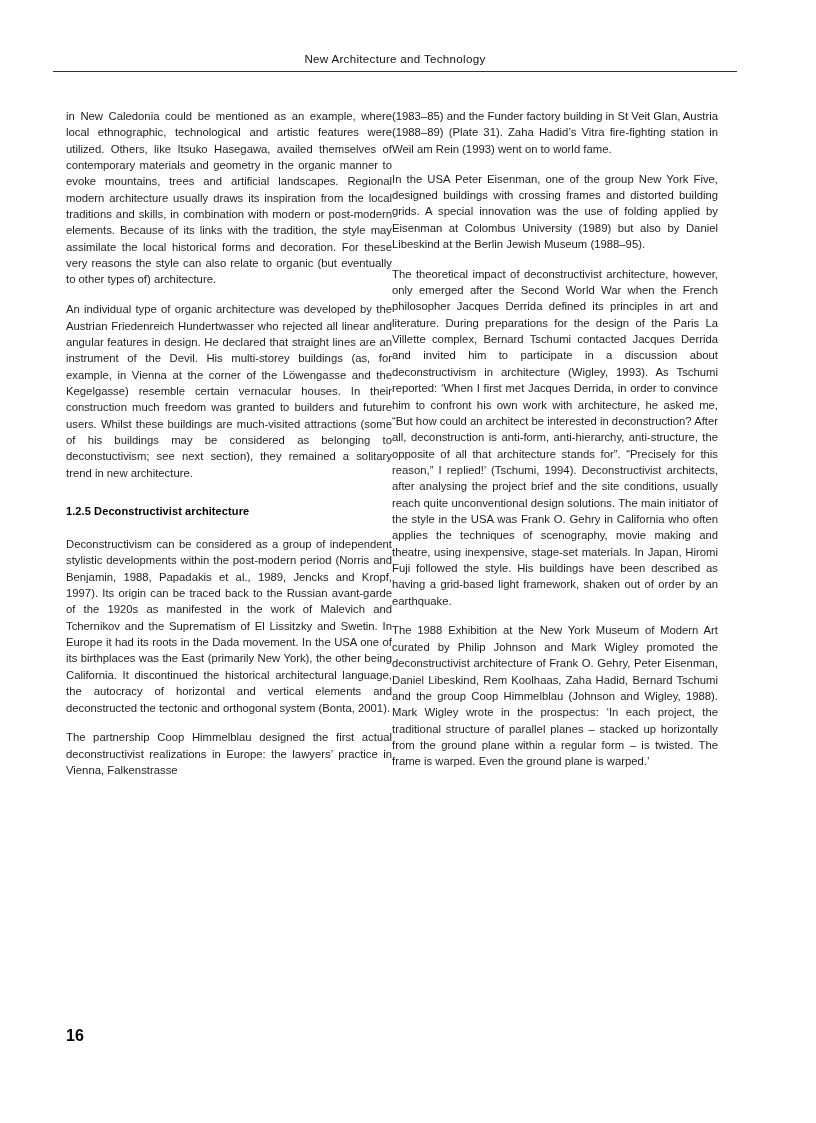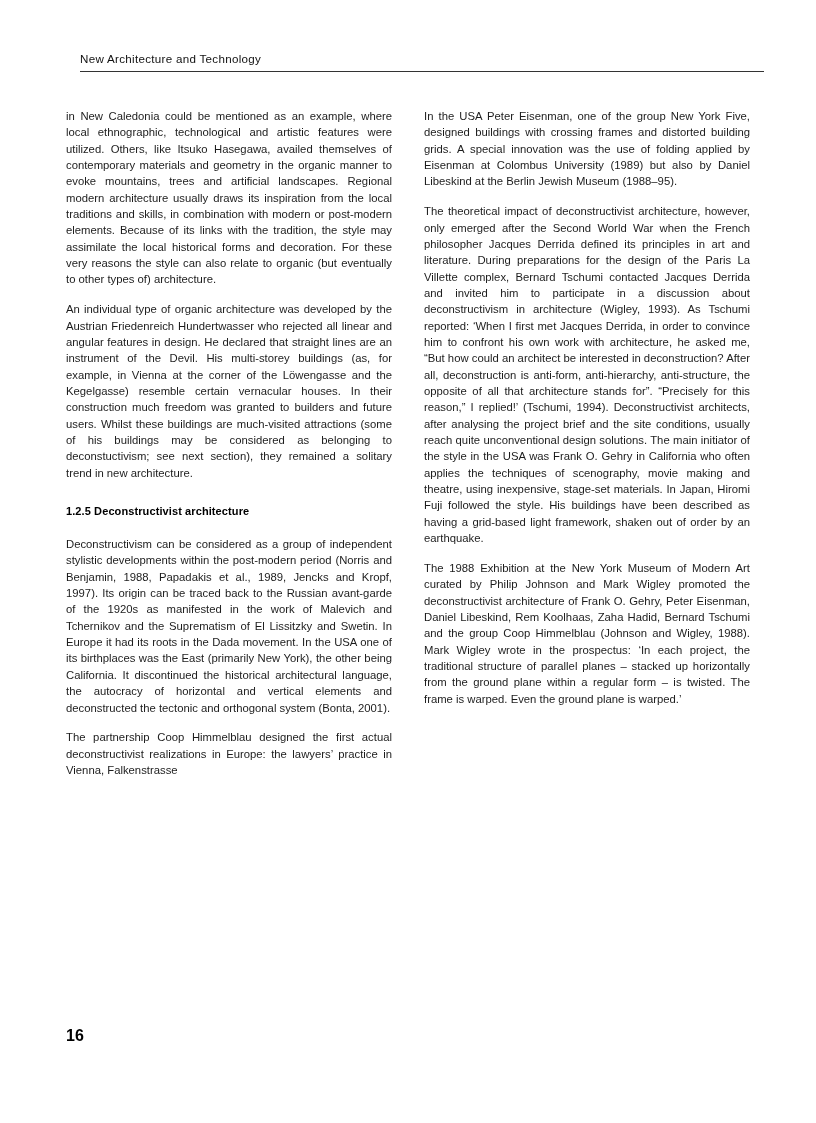--- a/index.html
+++ b/index.html
@@ -14,44 +14,44 @@
   .page {
     position: relative;
     width: 816px;
     height: 1123px;
     background: #ffffff;
     box-sizing: border-box;
     overflow: hidden;
   }
   .running-head {
     position: absolute;
-    left: 80px;
+    left: 53px;
     top: 52px;
     width: 684px;
+    text-align: center;
   }
   .running-head-title {
     font-size: 11.6px;
     font-weight: 400;
     letter-spacing: 0.3px;
     color: #111111;
     line-height: 1.2;
     padding-bottom: 5px;
   }
   .running-head-rule {
     width: 100%;
     height: 1px;
     background: #333333;
   }
   .columns {
     position: absolute;
     left: 66px;
     top: 108px;
     width: 684px;
     display: flex;
-    justify-content: space-between;
   }
   .col {
     width: 326px;
   }
   p.body-par {
     margin: 0 0 13.5px 0;
     font-size: 11.3px;
     line-height: 16.35px;
     text-align: justify;
     text-justify: inter-word;
@@ -92,20 +92,21 @@
 
     <div class="col">
       <p class="body-par">in New Caledonia could be mentioned as an example, where local ethnographic, technological and artistic features were utilized. Others, like Itsuko Hasegawa, availed themselves of contemporary materials and geometry in the organic manner to evoke mountains, trees and artificial landscapes. Regional modern architecture usually draws its inspiration from the local traditions and skills, in combination with modern or post-modern elements. Because of its links with the tradition, the style may assimilate the local historical forms and decoration. For these very reasons the style can also relate to organic (but eventually to other types of) architecture.</p>
       <p class="body-par">An individual type of organic architecture was developed by the Austrian Friedenreich Hundertwasser who rejected all linear and angular features in design. He declared that straight lines are an instrument of the Devil. His multi-storey buildings (as, for example, in Vienna at the corner of the Löwengasse and the Kegelgasse) resemble certain vernacular houses. In their construction much freedom was granted to builders and future users. Whilst these buildings are much-visited attractions (some of his buildings may be considered as belonging to deconstuctivism; see next section), they remained a solitary trend in new architecture.</p>
       <h2 class="section-heading">1.2.5 Deconstructivist architecture</h2>
       <p class="body-par">Deconstructivism can be considered as a group of independent stylistic developments within the post-modern period (Norris and Benjamin, 1988, Papadakis et al., 1989, Jencks and Kropf, 1997). Its origin can be traced back to the Russian avant-garde of the 1920s as manifested in the work of Malevich and Tchernikov and the Suprematism of El Lissitzky and Swetin. In Europe it had its roots in the Dada movement. In the USA one of its birthplaces was the East (primarily New York), the other being California. It discontinued the historical architectural language, the autocracy of horizontal and vertical elements and deconstructed the tectonic and orthogonal system (Bonta, 2001).</p>
       <p class="body-par last">The partnership Coop Himmelblau designed the first actual deconstructivist realizations in Europe: the lawyers’ practice in Vienna, Falkenstrasse</p>
     </div>
 
     <div class="col">
+      <p class="body-par">(1983–85) and the Funder factory building in St Veit Glan, Austria (1988–89) (Plate 31). Zaha Hadid’s Vitra fire-fighting station in Weil am Rein (1993) went on to world fame.</p>
       <p class="body-par">In the USA Peter Eisenman, one of the group New York Five, designed buildings with crossing frames and distorted building grids. A special innovation was the use of folding applied by Eisenman at Colombus University (1989) but also by Daniel Libeskind at the Berlin Jewish Museum (1988–95).</p>
       <p class="body-par">The theoretical impact of deconstructivist architecture, however, only emerged after the Second World War when the French philosopher Jacques Derrida defined its principles in art and literature. During preparations for the design of the Paris La Villette complex, Bernard Tschumi contacted Jacques Derrida and invited him to participate in a discussion about deconstructivism in architecture (Wigley, 1993). As Tschumi reported: ‘When I first met Jacques Derrida, in order to convince him to confront his own work with architecture, he asked me, “But how could an architect be interested in deconstruction? After all, deconstruction is anti-form, anti-hierarchy, anti-structure, the opposite of all that architecture stands for”. “Precisely for this reason,” I replied!’ (Tschumi, 1994). Deconstructivist architects, after analysing the project brief and the site conditions, usually reach quite unconventional design solutions. The main initiator of the style in the USA was Frank O. Gehry in California who often applies the techniques of scenography, movie making and theatre, using inexpensive, stage-set materials. In Japan, Hiromi Fuji followed the style. His buildings have been described as having a grid-based light framework, shaken out of order by an earthquake.</p>
       <p class="body-par last">The 1988 Exhibition at the New York Museum of Modern Art curated by Philip Johnson and Mark Wigley promoted the deconstructivist architecture of Frank O. Gehry, Peter Eisenman, Daniel Libeskind, Rem Koolhaas, Zaha Hadid, Bernard Tschumi and the group Coop Himmelblau (Johnson and Wigley, 1988). Mark Wigley wrote in the prospectus: ‘In each project, the traditional structure of parallel planes – stacked up horizontally from the ground plane within a regular form – is twisted. The frame is warped. Even the ground plane is warped.’</p>
     </div>
 
   </div>
 
   <div class="folio">16</div>
 
 </div>

